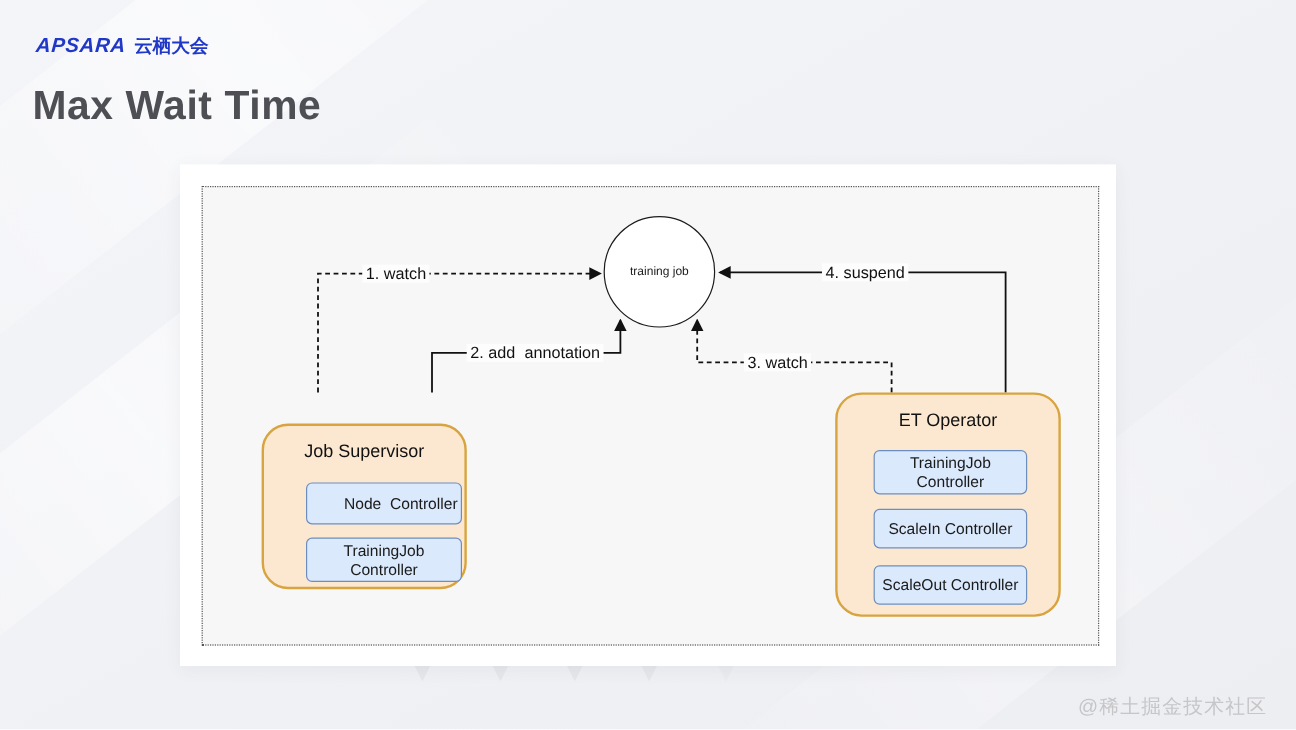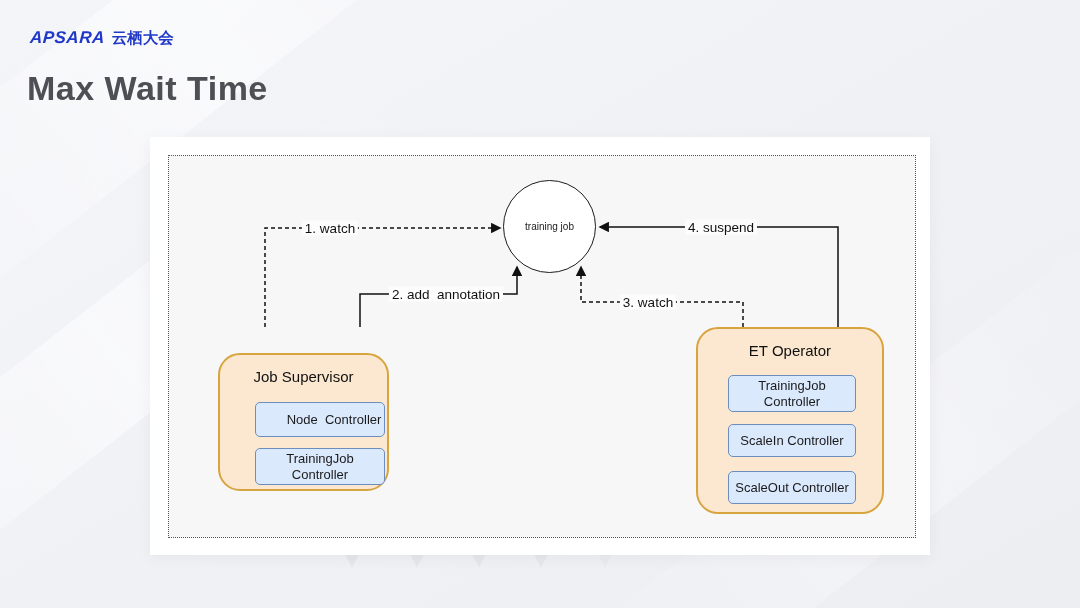--- a/index.html
+++ b/index.html
@@ -118,14 +118,15 @@
   </div>
 
   <div class="group g1">
     <div class="group-title">ET Operator</div>
     <div class="child c0">TrainingJob
 Controller</div>
     <div class="child c2">ScaleOut Controller</div>
     <div class="child c1">ScaleIn Controller</div>
   </div>
 
+  <div class="watermark">@稀土掘金技术社区</div>
 
 </div>
 
 </body></html>

